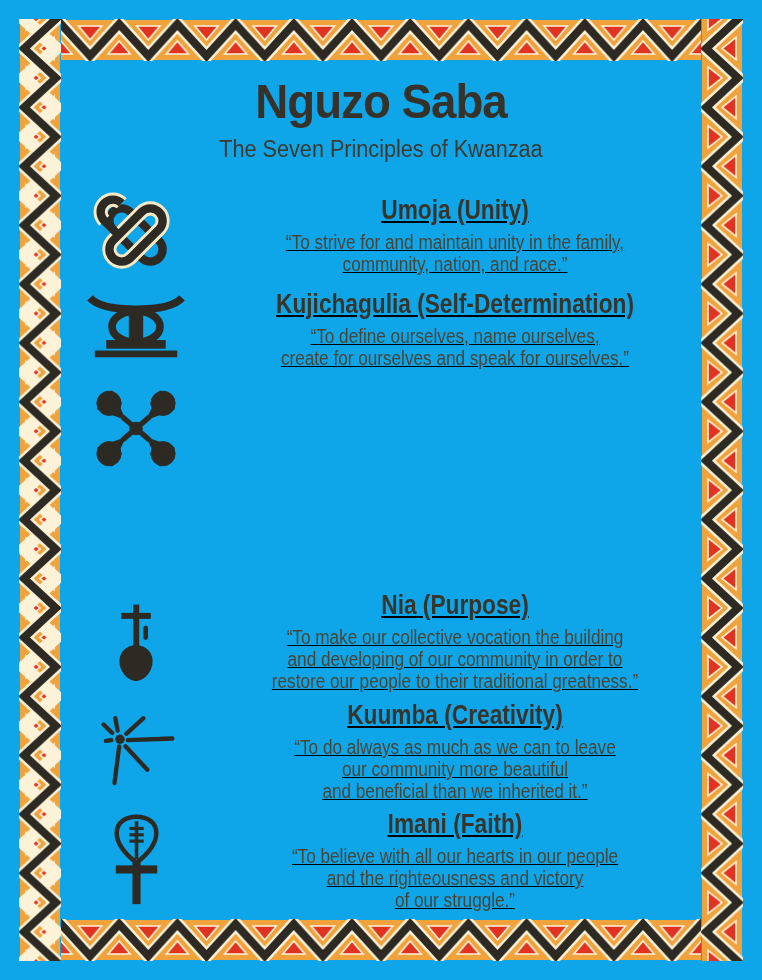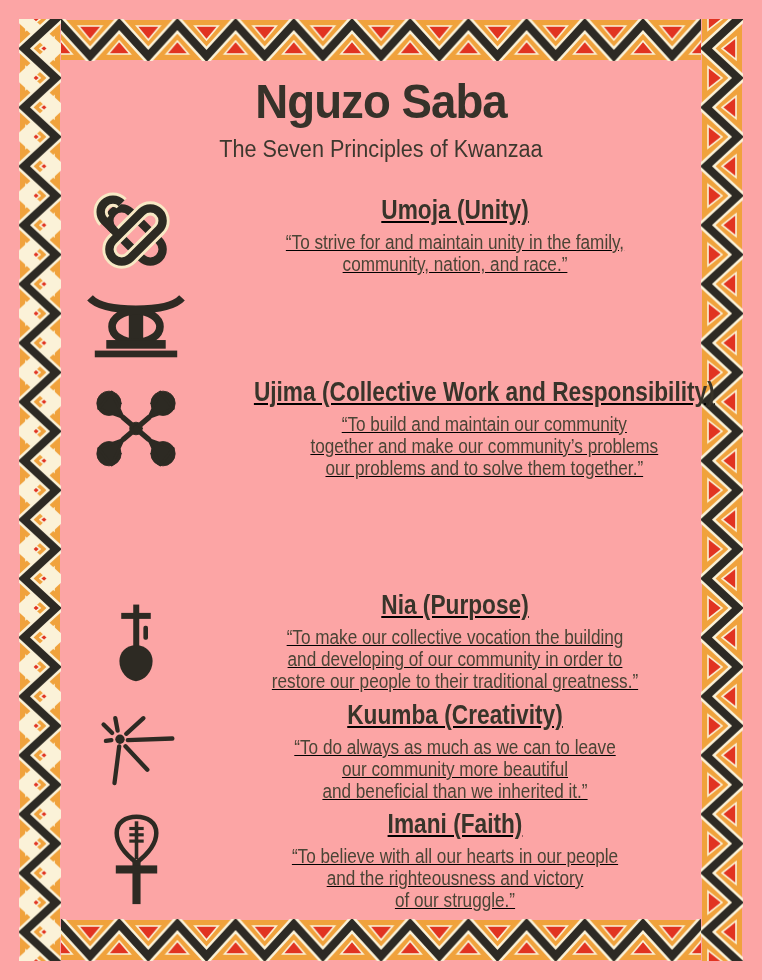--- a/index.html
+++ b/index.html
@@ -1,19 +1,19 @@
 <!DOCTYPE html>
 <html><head>
 <meta charset="utf-8">
 <style>
   html,body{margin:0;padding:0;background:#e9e2d2;}
   .poster{
     position:relative;
     width:762px;height:980px;
-    background:#fca5a5;
+    background:#0ea5e9;
     font-family:"Liberation Sans", sans-serif;
     overflow:hidden;
     margin:0 auto;
   }
   .border-strip{position:absolute;display:block;}
   .content-title{
     position:absolute;left:62px;width:638px;top:74px;
     text-align:center;font-size:48px;font-weight:700;color:#36322a;
     transform:scaleX(0.95);letter-spacing:-1px;
   }
@@ -137,20 +137,25 @@
   <div class="row" style="top:281px;height:96px">
     <div class="symbol-cell">
       <svg width="106" height="69" viewBox="0 0 110 72" fill="currentColor">
         <path d="M7,3 Q18,15 55,15 Q92,15 103,3" fill="none" stroke="currentColor" stroke-width="8"></path>
         <rect x="47.5" y="13" width="15" height="38"></rect>
         <ellipse cx="55" cy="33" rx="25" ry="16.5" fill="none" stroke="currentColor" stroke-width="8"></ellipse>
         <rect x="24" y="47" width="62" height="9"></rect>
         <rect x="12" y="58" width="86" height="7"></rect>
       </svg>
     </div>
+    <div class="text-cell">
+      <div class="section-title">Kujichagulia (Self-Determination)</div>
+      <div class="quote">“To define ourselves, name ourselves,
+create for ourselves and speak for ourselves.”</div>
+    </div>
   </div>
 
   <div class="row" style="top:375px;height:106px">
     <div class="symbol-cell">
       <svg width="90" height="83" viewBox="0 0 100 92" fill="currentColor" stroke="currentColor" stroke-linejoin="round" stroke-linecap="round">
         <g>
           <circle cx="20" cy="18" r="13.5"></circle>
           <polygon points="36,34 8.5,24 23,5.5" stroke-width="3"></polygon>
         </g>
         <g transform="translate(100,0) scale(-1,1)">
@@ -164,26 +169,20 @@
         <g transform="translate(100,92) scale(-1,-1)">
           <circle cx="20" cy="18" r="13.5"></circle>
           <polygon points="36,34 8.5,24 23,5.5" stroke-width="3"></polygon>
         </g>
         <circle cx="50" cy="46" r="7"></circle>
         <line x1="50" y1="46" x2="36" y2="34" stroke-width="6"></line>
         <line x1="50" y1="46" x2="64" y2="34" stroke-width="6"></line>
         <line x1="50" y1="46" x2="36" y2="58" stroke-width="6"></line>
         <line x1="50" y1="46" x2="64" y2="58" stroke-width="6"></line>
       </svg>
-    </div>
-    <div class="text-cell">
-      <div class="section-title">Ujima (Collective Work and Responsibility)</div>
-      <div class="quote">“To build and maintain our community
-together and make our community’s problems
-our problems and to solve them together.”</div>
     </div>
   </div>
 
 
   <div class="row" style="top:697px;height:108px">
     <div class="symbol-cell">
       <svg width="90" height="86" viewBox="0 0 115 110" stroke="currentColor" stroke-width="5.5" stroke-linecap="round" fill="currentColor">
         <circle cx="37" cy="40" r="6" stroke="none"></circle>
         <line x1="45" y1="33" x2="67" y2="13"></line>
         <line x1="47" y1="41" x2="104" y2="39"></line>

